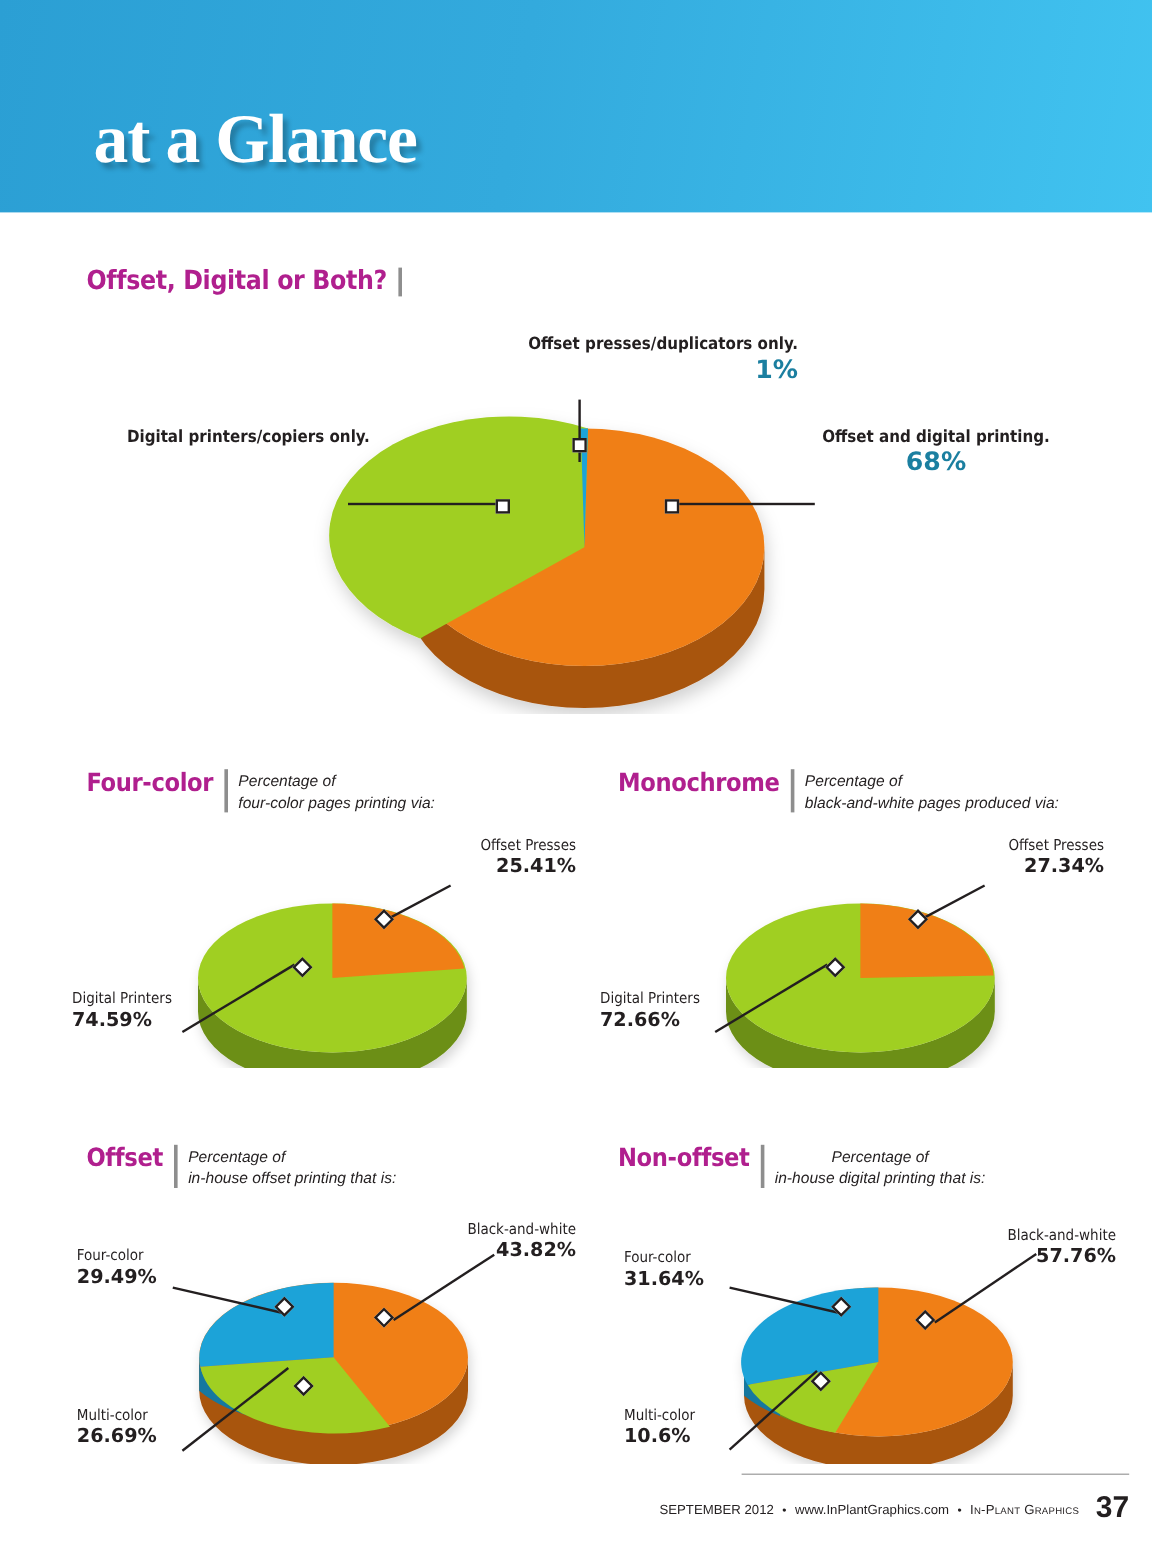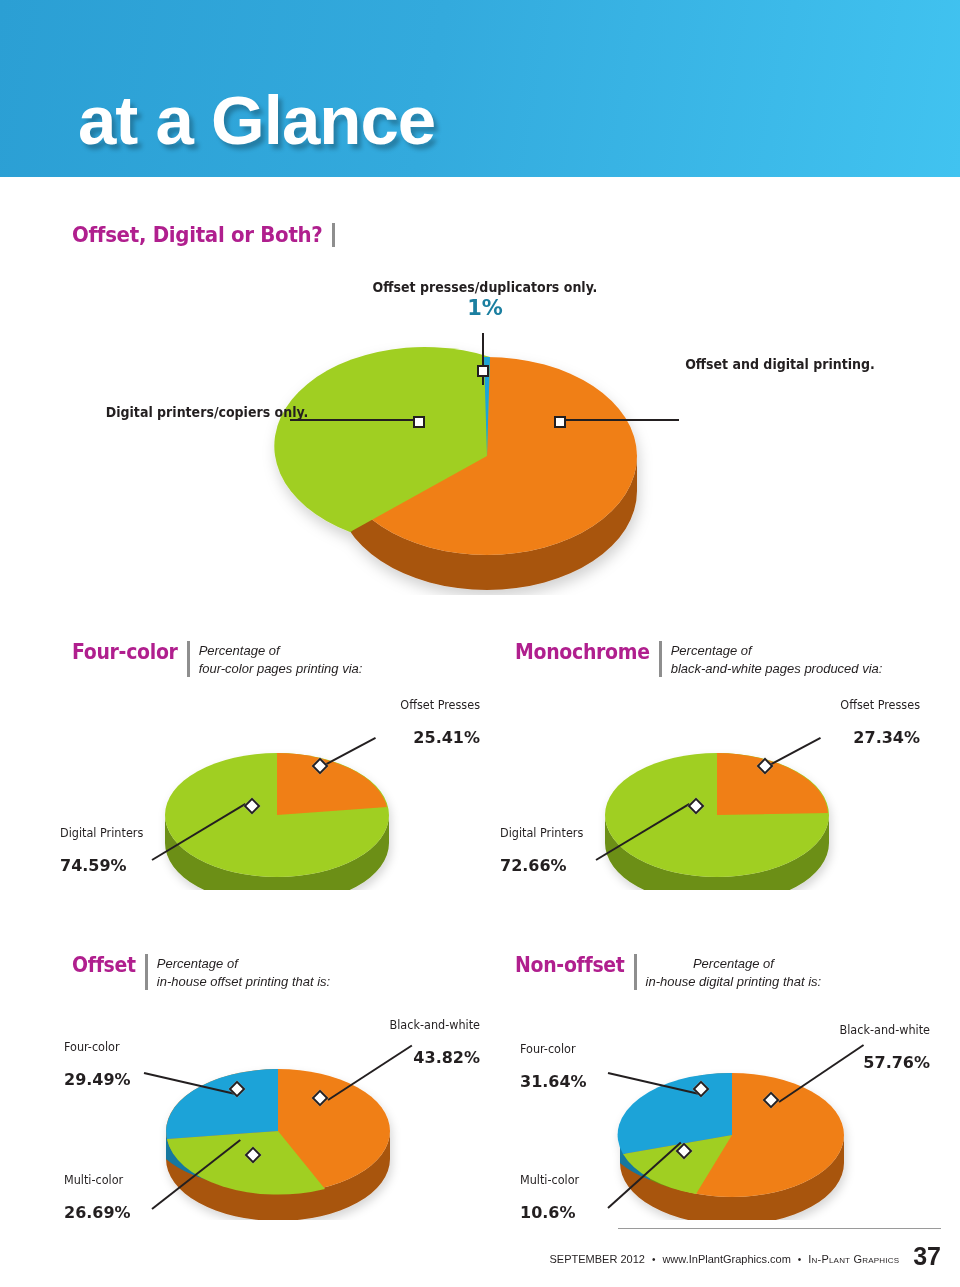--- a/index.html
+++ b/index.html
@@ -21,27 +21,27 @@
     position: absolute;
     left: 0; top: 0;
     width: 960px;
     height: 177px;
     background: linear-gradient(100deg, #2b9fd4 0%, #33aadd 45%, #41c3f0 100%);
   }
   .banner-title {
     position: absolute;
     left: 78px;
     top: 88px;
-    font-size: 69px;
+    font-size: 58px;
     font-weight: bold;
     letter-spacing: -1px;
     color: #ffffff;
     line-height: 0.95;
     text-shadow: 4px 5px 4px rgba(0,0,0,0.25);
-    font-family: Liberation Sans, sans-serif;
+    font-family: Liberation Serif, serif;
     white-space: nowrap;
   }
 
   
   .sec-head {
     position: absolute;
     display: flex;
     align-items: flex-start;
   }
   .sec-title {
@@ -85,21 +85,21 @@
   }
   .lbl .val {
     display: block;
     font-size: 21px;
     font-weight: bold;
     color: #1b7fa0;
     margin-top: 1px;
     font-family: "DejaVu Sans", sans-serif;
   }
   .lbl.small .cap { font-size: 12.5px; font-weight: normal; }
-  .lbl.small .val { font-size: 16px; color: #231f20; margin-top: 16px; }
+  .lbl.small .val { font-size: 16px; color: #231f20; margin-top: 0px; }
 
   .leader {
     position: absolute;
     background: #231f20;
     height: 2px;
     transform-origin: left center;
   }
   .marker {
     position: absolute;
     width: 8px; height: 8px;
@@ -163,35 +163,36 @@
       <path d="M 337,181 L 337,216 A 150,99 0 0 0 352,258 L 352,223 Z" fill="#6c8f14"></path>
 
       <ellipse cx="487" cy="181" rx="150" ry="99" fill="#f07f16"></ellipse>
 
       <path d="M 487,181 L 490,82 A 150,99 0 0 0 350,257 Z" fill="#a0cf22"></path>
 
       <path d="M 487,181 L 484,82.1 L 490,82 Z" fill="#1ba3d8"></path>
     </g>
   </svg>
 
-  <div class="lbl" style="left:305px; top:3px; width:360px;">
+  <div class="lbl" style="left:305px; top:3px; width:360px;text-align:right;">
     <span class="cap">Offset presses/duplicators only.</span>
     <span class="val">1%</span>
   </div>
   <div class="leader" style="left:482px; top:58px; width:2px; height:52px;"></div>
   <div class="marker" style="left:477px; top:90px;"></div>
 
-  <div class="lbl" style="left:62px; top:80px; width:290px;margin-top:48px;">
+  <div class="lbl" style="left:62px; top:80px; width:290px;">
     <span class="cap">Digital printers/copiers only.</span>
   </div>
   <div class="leader" style="left:290px; top:144px; width:128px;"></div>
   <div class="marker" style="left:413px; top:141px;"></div>
 
   <div class="lbl" style="left:640px; top:80px; width:280px;">
     <span class="cap">Offset and digital printing.</span>
+    <span class="val">68%</span>
   </div>
   <div class="leader" style="left:560px; top:144px; width:119px;"></div>
   <div class="marker" style="left:554px; top:141px;"></div>
 </div>
 
 <div class="sec-head" style="left:72px; top:640px;">
   <div class="sec-title">Four-color</div>
   <div class="sec-rule" style="min-height:34px;"></div>
   <div class="sec-sub">
     <div>Percentage of</div>

